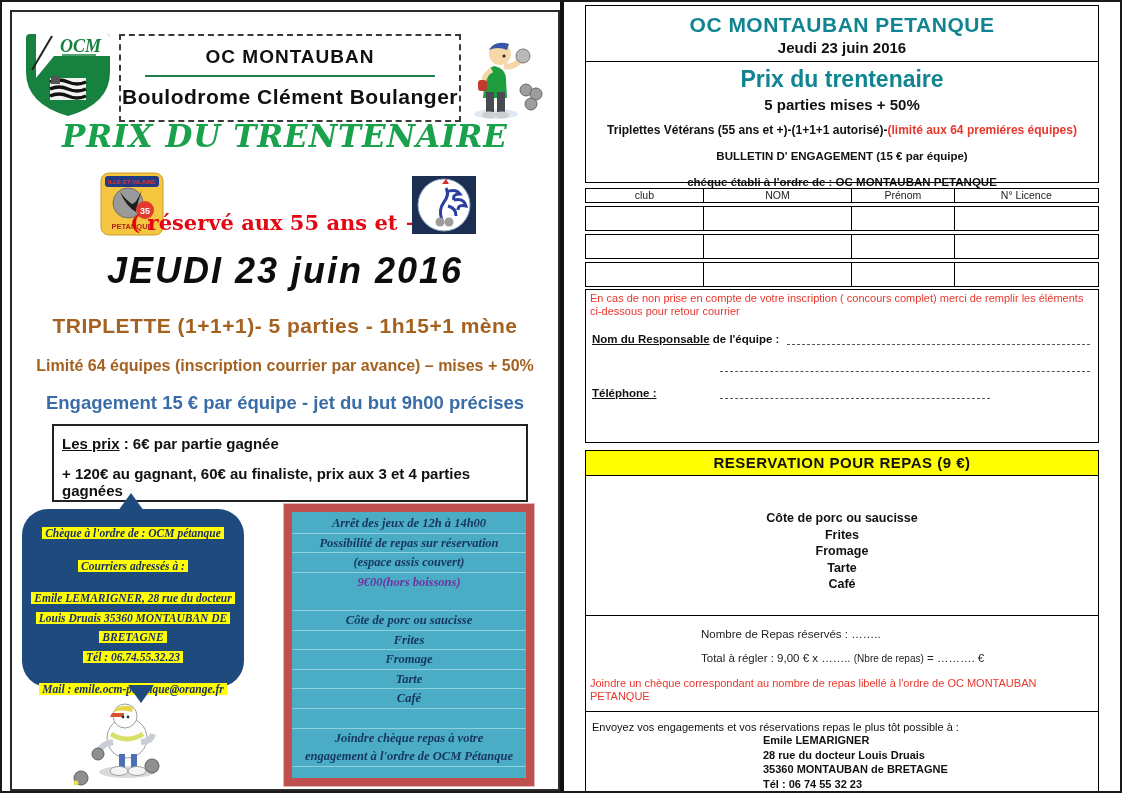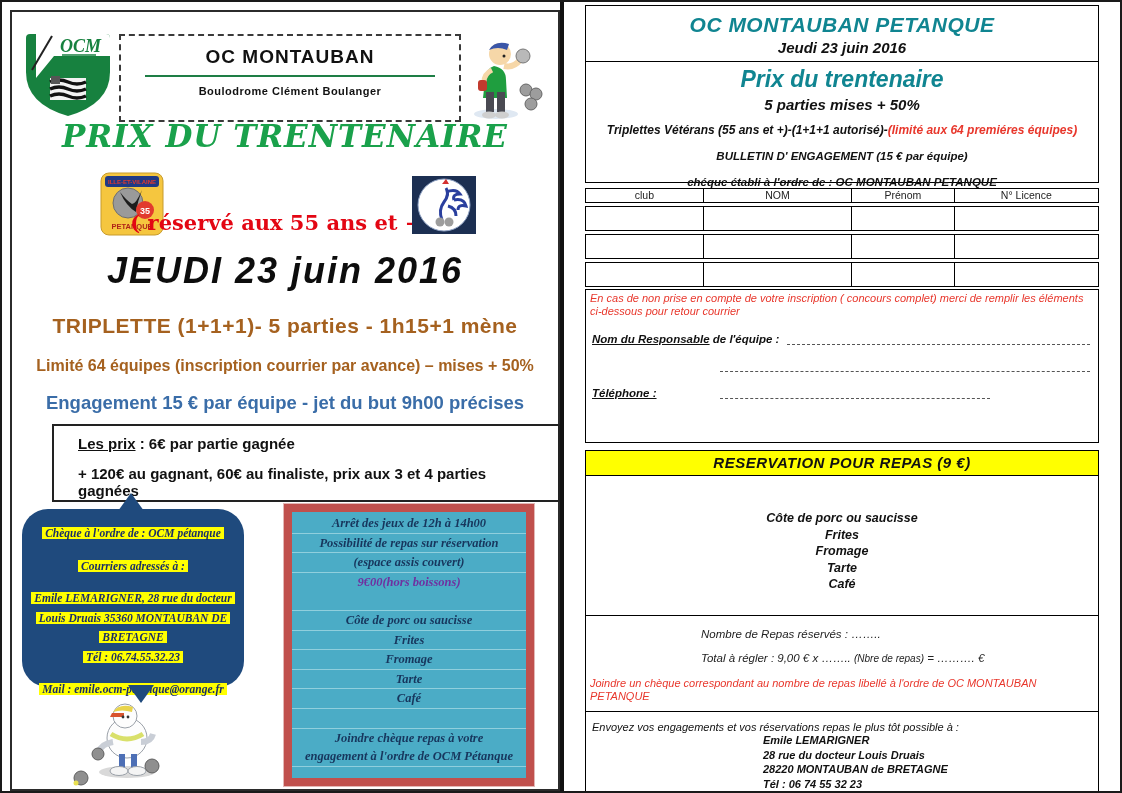--- a/index.html
+++ b/index.html
@@ -12,44 +12,44 @@
   .abs{position:absolute;}
   .ctr{text-align:center;width:100%;}
   
   #left-page{position:absolute;left:8px;top:8px;width:546px;height:777px;border:2px solid #2b2b2b;background:#fff;}
   #divider{position:absolute;left:558px;top:0;width:4px;height:793px;background:#111;}
   #right-page{position:absolute;left:583px;top:3px;width:514px;height:786px;background:#fff;}
   
   .lp-dashed-box{position:absolute;left:107px;top:22px;width:338px;height:84px;border:2px dashed #3a3a3a;background:#fff;}
   .lp-club{font-size:19px;font-weight:bold;color:#111;margin-top:10px;letter-spacing:1px;}
   .lp-greenline{width:86%;border:0;border-top:2px solid #1e7e45;margin:7px auto 8px auto;}
-  .lp-venue{font-size:11px;font-weight:bold;color:#111;letter-spacing:0.5px;}
+  .lp-venue{font-size:21px;font-weight:bold;color:#111;letter-spacing:0.5px;}
   .lp-title{top:106px;font-family:"DejaVu Serif","Liberation Serif",serif;font-style:italic;font-weight:bold;font-size:31px;color:#1aa14b;letter-spacing:1px;}
   .lp-reserved{top:198px;font-family:"DejaVu Serif","Liberation Serif",serif;font-weight:bold;font-size:21px;color:#e30613;}
   .lp-date{top:238px;font-style:italic;font-weight:bold;font-size:36px;color:#0d0d0d;letter-spacing:2px;}
   .lp-triplette{top:302px;font-weight:bold;font-size:21px;color:#a5611f;letter-spacing:0.5px;}
   .lp-limit{top:345px;font-weight:bold;font-size:16px;color:#a5611f;}
   .lp-fee{top:380px;font-weight:bold;font-size:18.5px;color:#3a6da8;}
-  .lp-prizes{left:40px;top:412px;width:456px;height:56px;border:2px solid #222;padding:9px 24px;font-size:15px;font-weight:bold;color:#111;}
+  .lp-prizes{left:40px;top:412px;width:456px;height:56px;border:2px solid #222;padding:9px 8px;font-size:15px;font-weight:bold;color:#111;}
   .lp-prizes .u{text-decoration:underline;}
   .lp-prizes .l2{margin-top:13px;}
   
   .bubble{left:10px;top:497px;width:222px;height:178px;background:#1f4a7d;border-radius:26px;padding:14px 6px 6px 6px;box-sizing:border-box;}
   .bubble:before{content:"";position:absolute;top:-16px;left:96px;border-left:13px solid transparent;border-right:13px solid transparent;border-bottom:18px solid #1f4a7d;}
   .bubble:after{content:"";position:absolute;bottom:-16px;left:106px;border-left:13px solid transparent;border-right:13px solid transparent;border-top:18px solid #1f4a7d;}
   .bubble-line{text-align:center;line-height:18.5px;}
   .bubble-line.gap{height:13px;}
   .bubble-line span{background:#ffff00;color:#1a2f66;font-family:"Liberation Serif",serif;font-style:italic;font-weight:bold;font-size:11.5px;padding:0 3px;}
   
   .tealbox{left:272px;top:492px;width:250px;height:282px;border:8px solid #c0504d;outline:1px solid #e3b8b6;background:#4bacc6;box-sizing:border-box;padding:2px 0 12px 0;}
   .teal-row{height:18.6px;line-height:18.6px;text-align:center;font-family:"Liberation Serif",serif;font-style:italic;font-weight:bold;font-size:12.5px;color:#17365d;}
   .teal-row.sep{border-bottom:1px solid #90cfdd;}
   .teal-row.purple{color:#7030a0;}
   
-  .rp-box{border:1px solid #000;margin-top:-1px;position:relative;background:#fff;font-style:italic;}
+  .rp-box{border:1px solid #000;margin-top:-1px;position:relative;background:#fff;}
   #rp-head{height:176px;margin-top:0;}
   .rp-title{font-size:21px;font-weight:bold;color:#108591;letter-spacing:0.5px;margin-top:7px;}
   .rp-date{font-size:15px;font-weight:bold;color:#111;margin-top:2px;padding-bottom:5px;border-bottom:1.5px solid #000;}
   .rp-sub{font-size:23px;font-weight:bold;color:#108591;margin-top:4px;}
   .rp-sub2{font-size:15px;font-weight:bold;color:#111;margin-top:3px;}
   .rp-trip{font-size:12px;font-weight:bold;color:#111;margin-top:10px;}
   .rp-trip .red{color:#e8372c;}
   .rp-bulletin{font-size:11.5px;font-weight:bold;color:#111;margin-top:13px;}
   .rp-cheque{font-size:11.5px;font-weight:bold;color:#111;margin-top:14px;}
   .rtable{margin-top:5px;border-radius:24px;}
@@ -285,16 +285,16 @@
   <div id="rp-repas" class="rp-box">
     <div class="repas-line">Nombre de Repas réservés : ……..</div>
     <div class="repas-line"><span>Total à régler : 9,00 € x …….. </span><span class="small">(Nbre de repas)</span><span> = ………. €</span></div>
     <div class="rp-rednote">Joindre un chèque correspondant au nombre de repas libellé à l'ordre de OC MONTAUBAN PETANQUE</div>
   </div>
 
   <div id="rp-send" class="rp-box">
     <div class="send-intro">Envoyez vos engagements et vos réservations repas le plus tôt possible à :</div>
     <div class="send-addr">Emile LEMARIGNER</div>
     <div class="send-addr">28 rue du docteur Louis Druais</div>
-    <div class="send-addr">28220 MONTAUBAN de BRETAGNE</div>
+    <div class="send-addr">35360 MONTAUBAN de BRETAGNE</div>
     <div class="send-addr">Tél :  06 74 55 32 23</div>
   </div>
 </div>
 
 </body></html>

